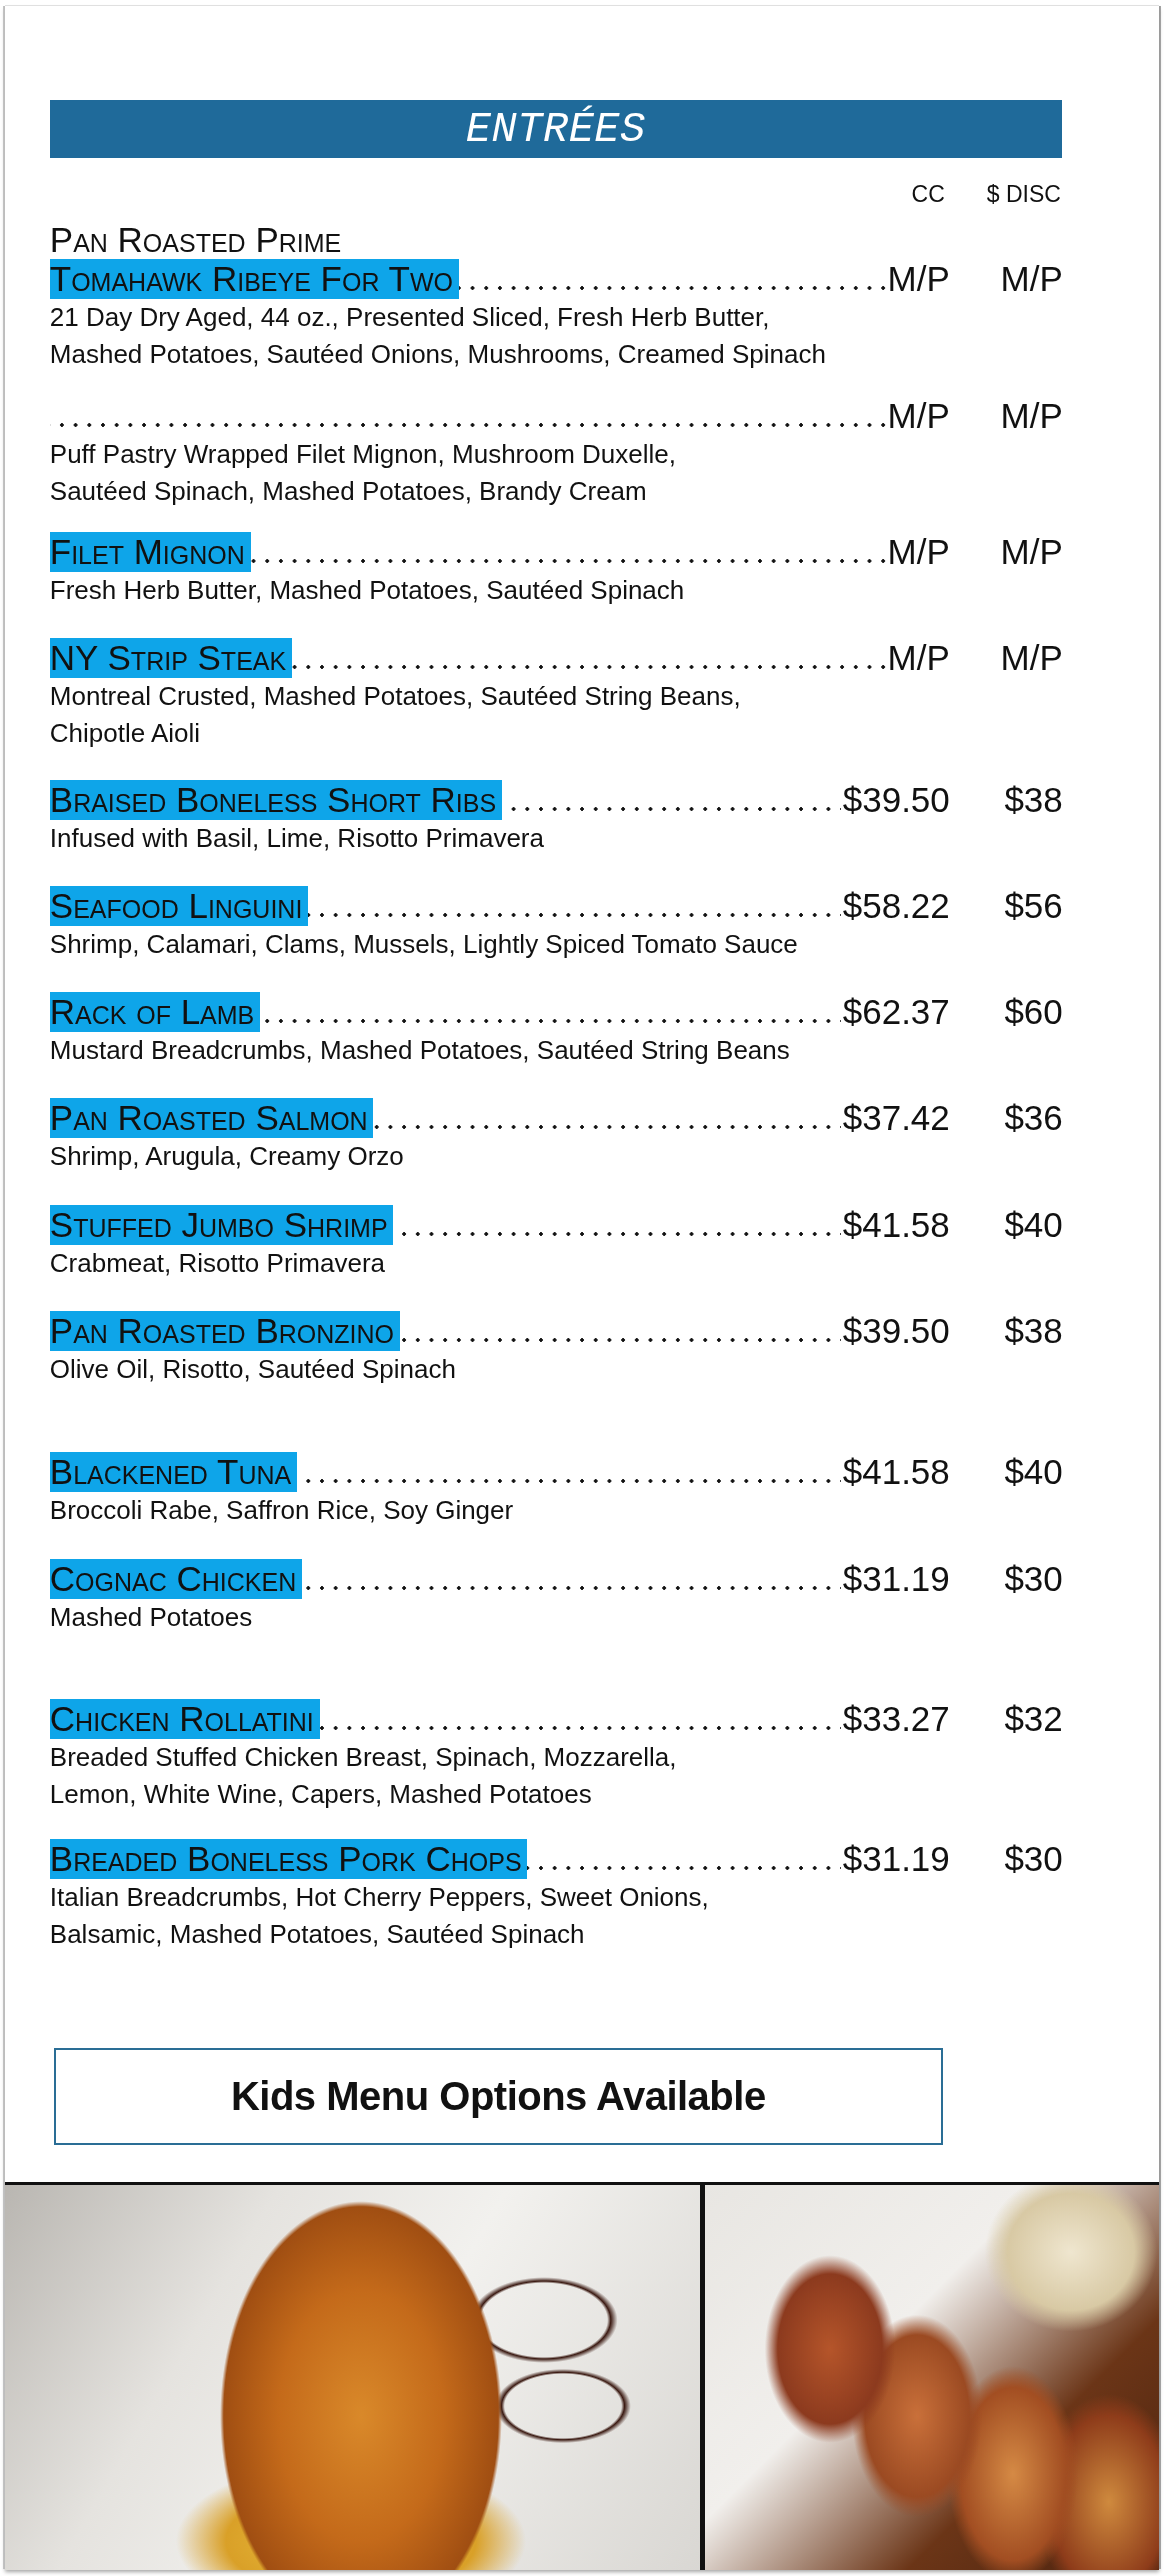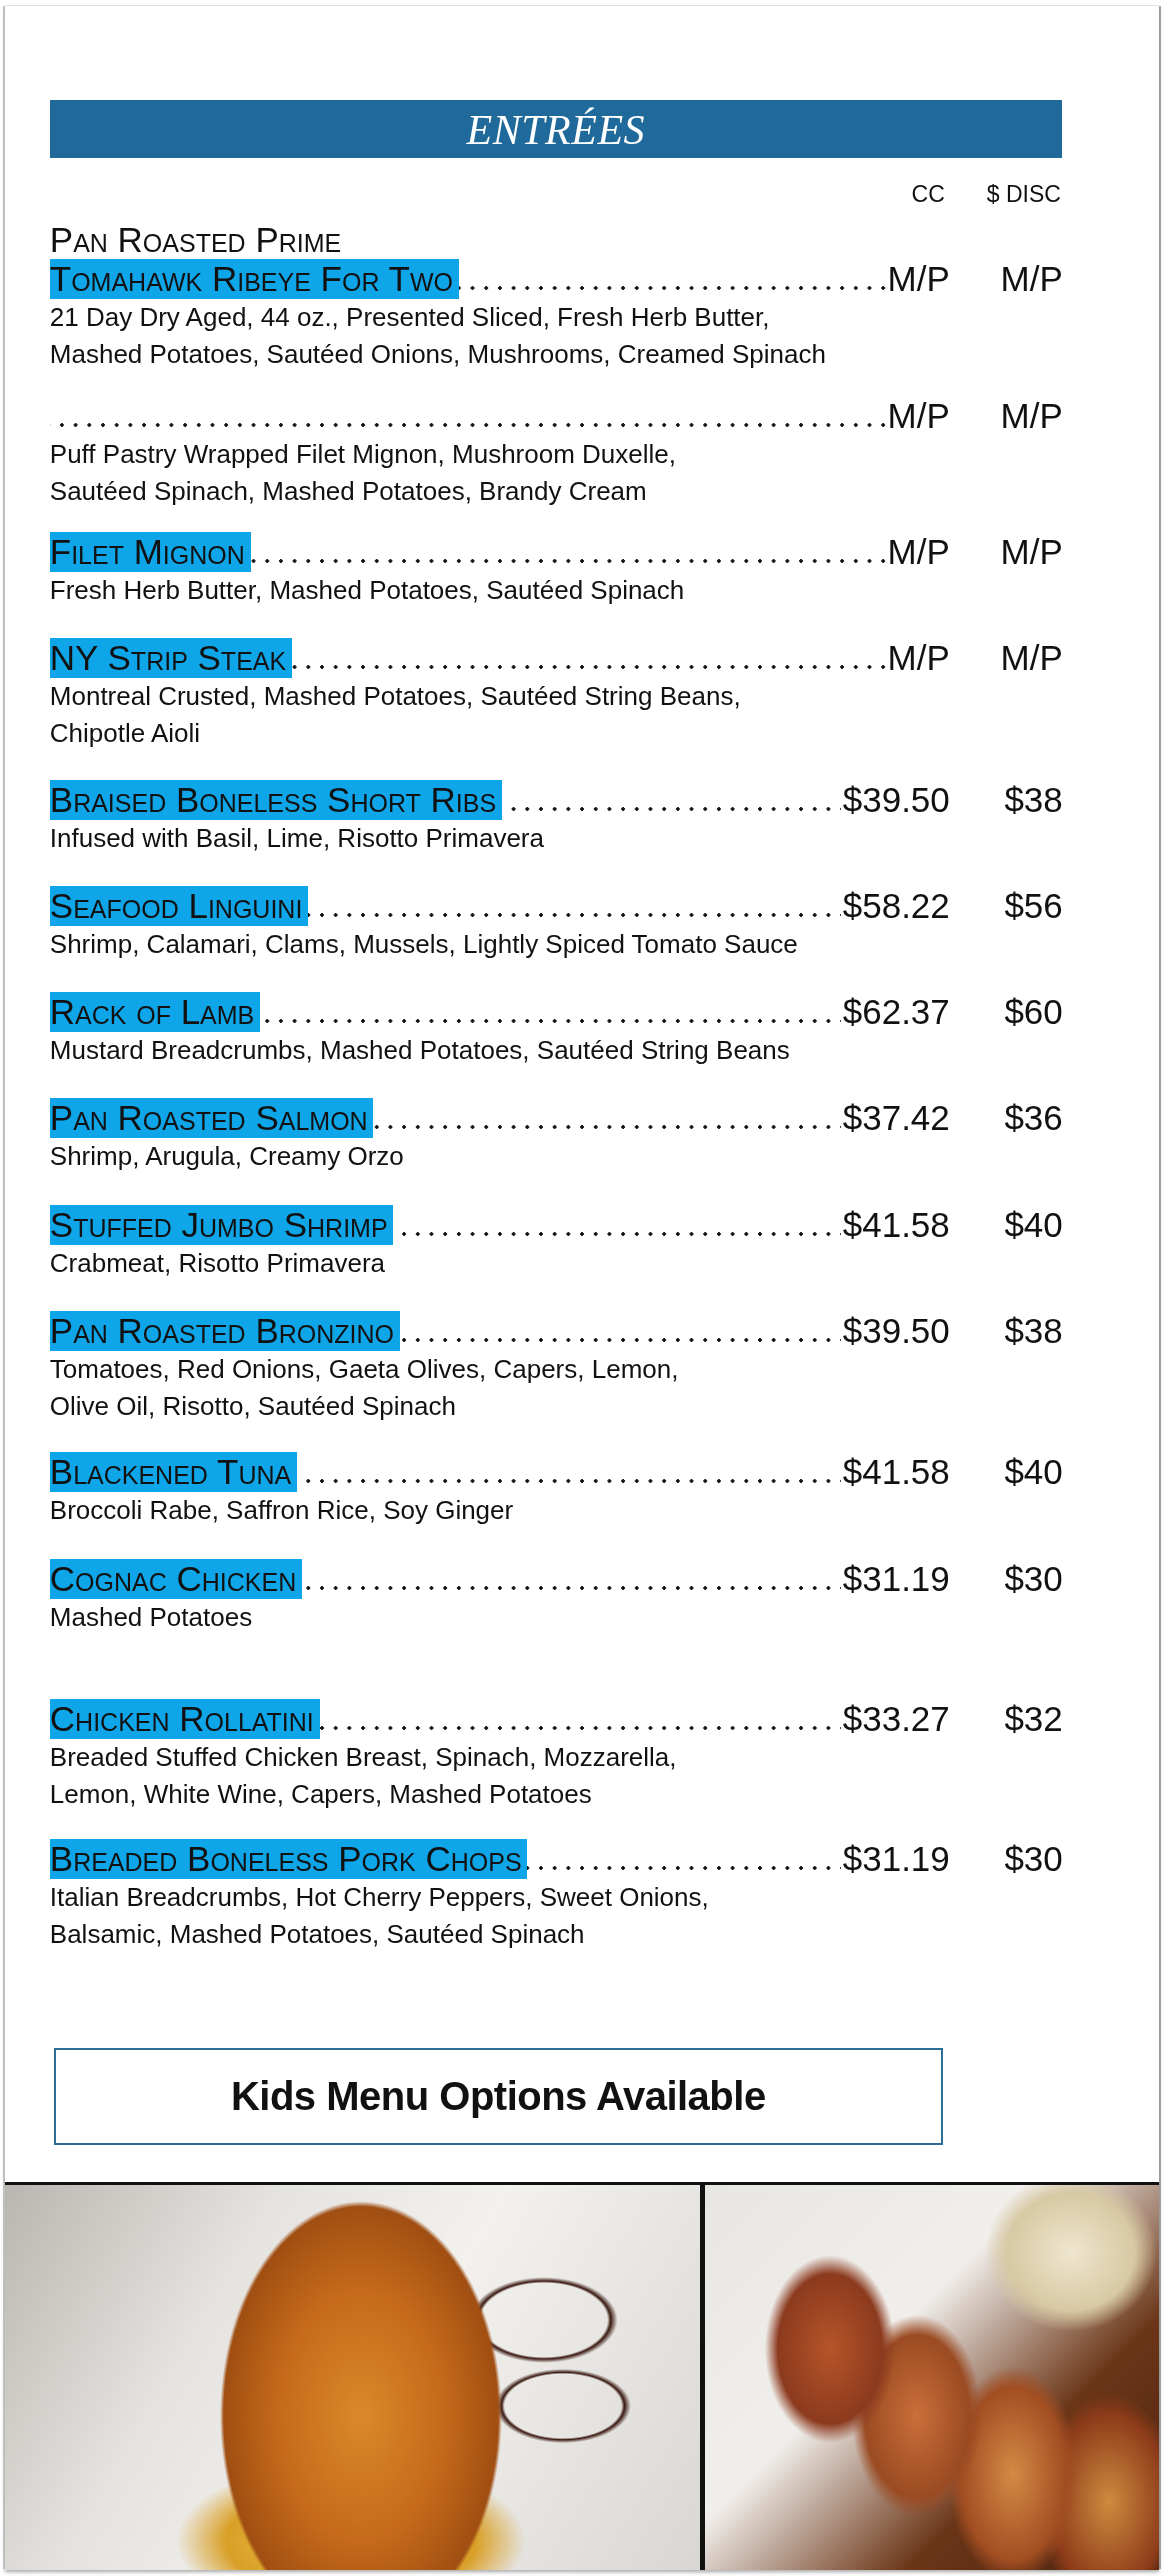--- a/index.html
+++ b/index.html
@@ -17,21 +17,21 @@
     background: #ffffff;
     box-shadow: -1.9px 0 0 #bdbdbd, 1.9px 0 0 #9a9a9a, 0 -1px 0 #e0e0e0, 0 2.9px 3.8px rgba(0,0,0,0.35);
   }
   .banner {
     position: absolute; left: 45px; top: 94px;
     width: 1012px; height: 58px;
     background: #1f6a9a;
     display: flex; align-items: center; justify-content: center;
   }
   .banner-title {
-    font-family: Liberation Serif, serif;
+    font-family: Liberation Mono, monospace;
     font-style: italic;
     color: #ffffff;
     font-size: 42px;
     letter-spacing: 0.5px;
     line-height: 1;
     margin-top: 1.9px;
   }
   .col-headers {
     position: absolute; top: 175px; left: 0; width: 1058px; height: 29px;
     font-size: 23px;
@@ -222,21 +222,20 @@
       <div class="desc">Crabmeat, Risotto Primavera</div>
     </div>
 
     <div class="item" style="top:1305px">
       <div class="title-row">
         <span class="title">Pan Roasted Bronzino</span>
         <span class="leader"></span>
         <span class="price-cc">$39.50</span>
         <span class="price-disc">$38</span>
       </div>
-      <div class="desc">Tomatoes, Red Onions, Gaeta Olives, Capers, Lemon,</div>
       <div class="desc">Olive Oil, Risotto, Sautéed Spinach</div>
     </div>
 
     <div class="item" style="top:1446px">
       <div class="title-row">
         <span class="title">Blackened Tuna</span>
         <span class="leader"></span>
         <span class="price-cc">$41.58</span>
         <span class="price-disc">$40</span>
       </div>

